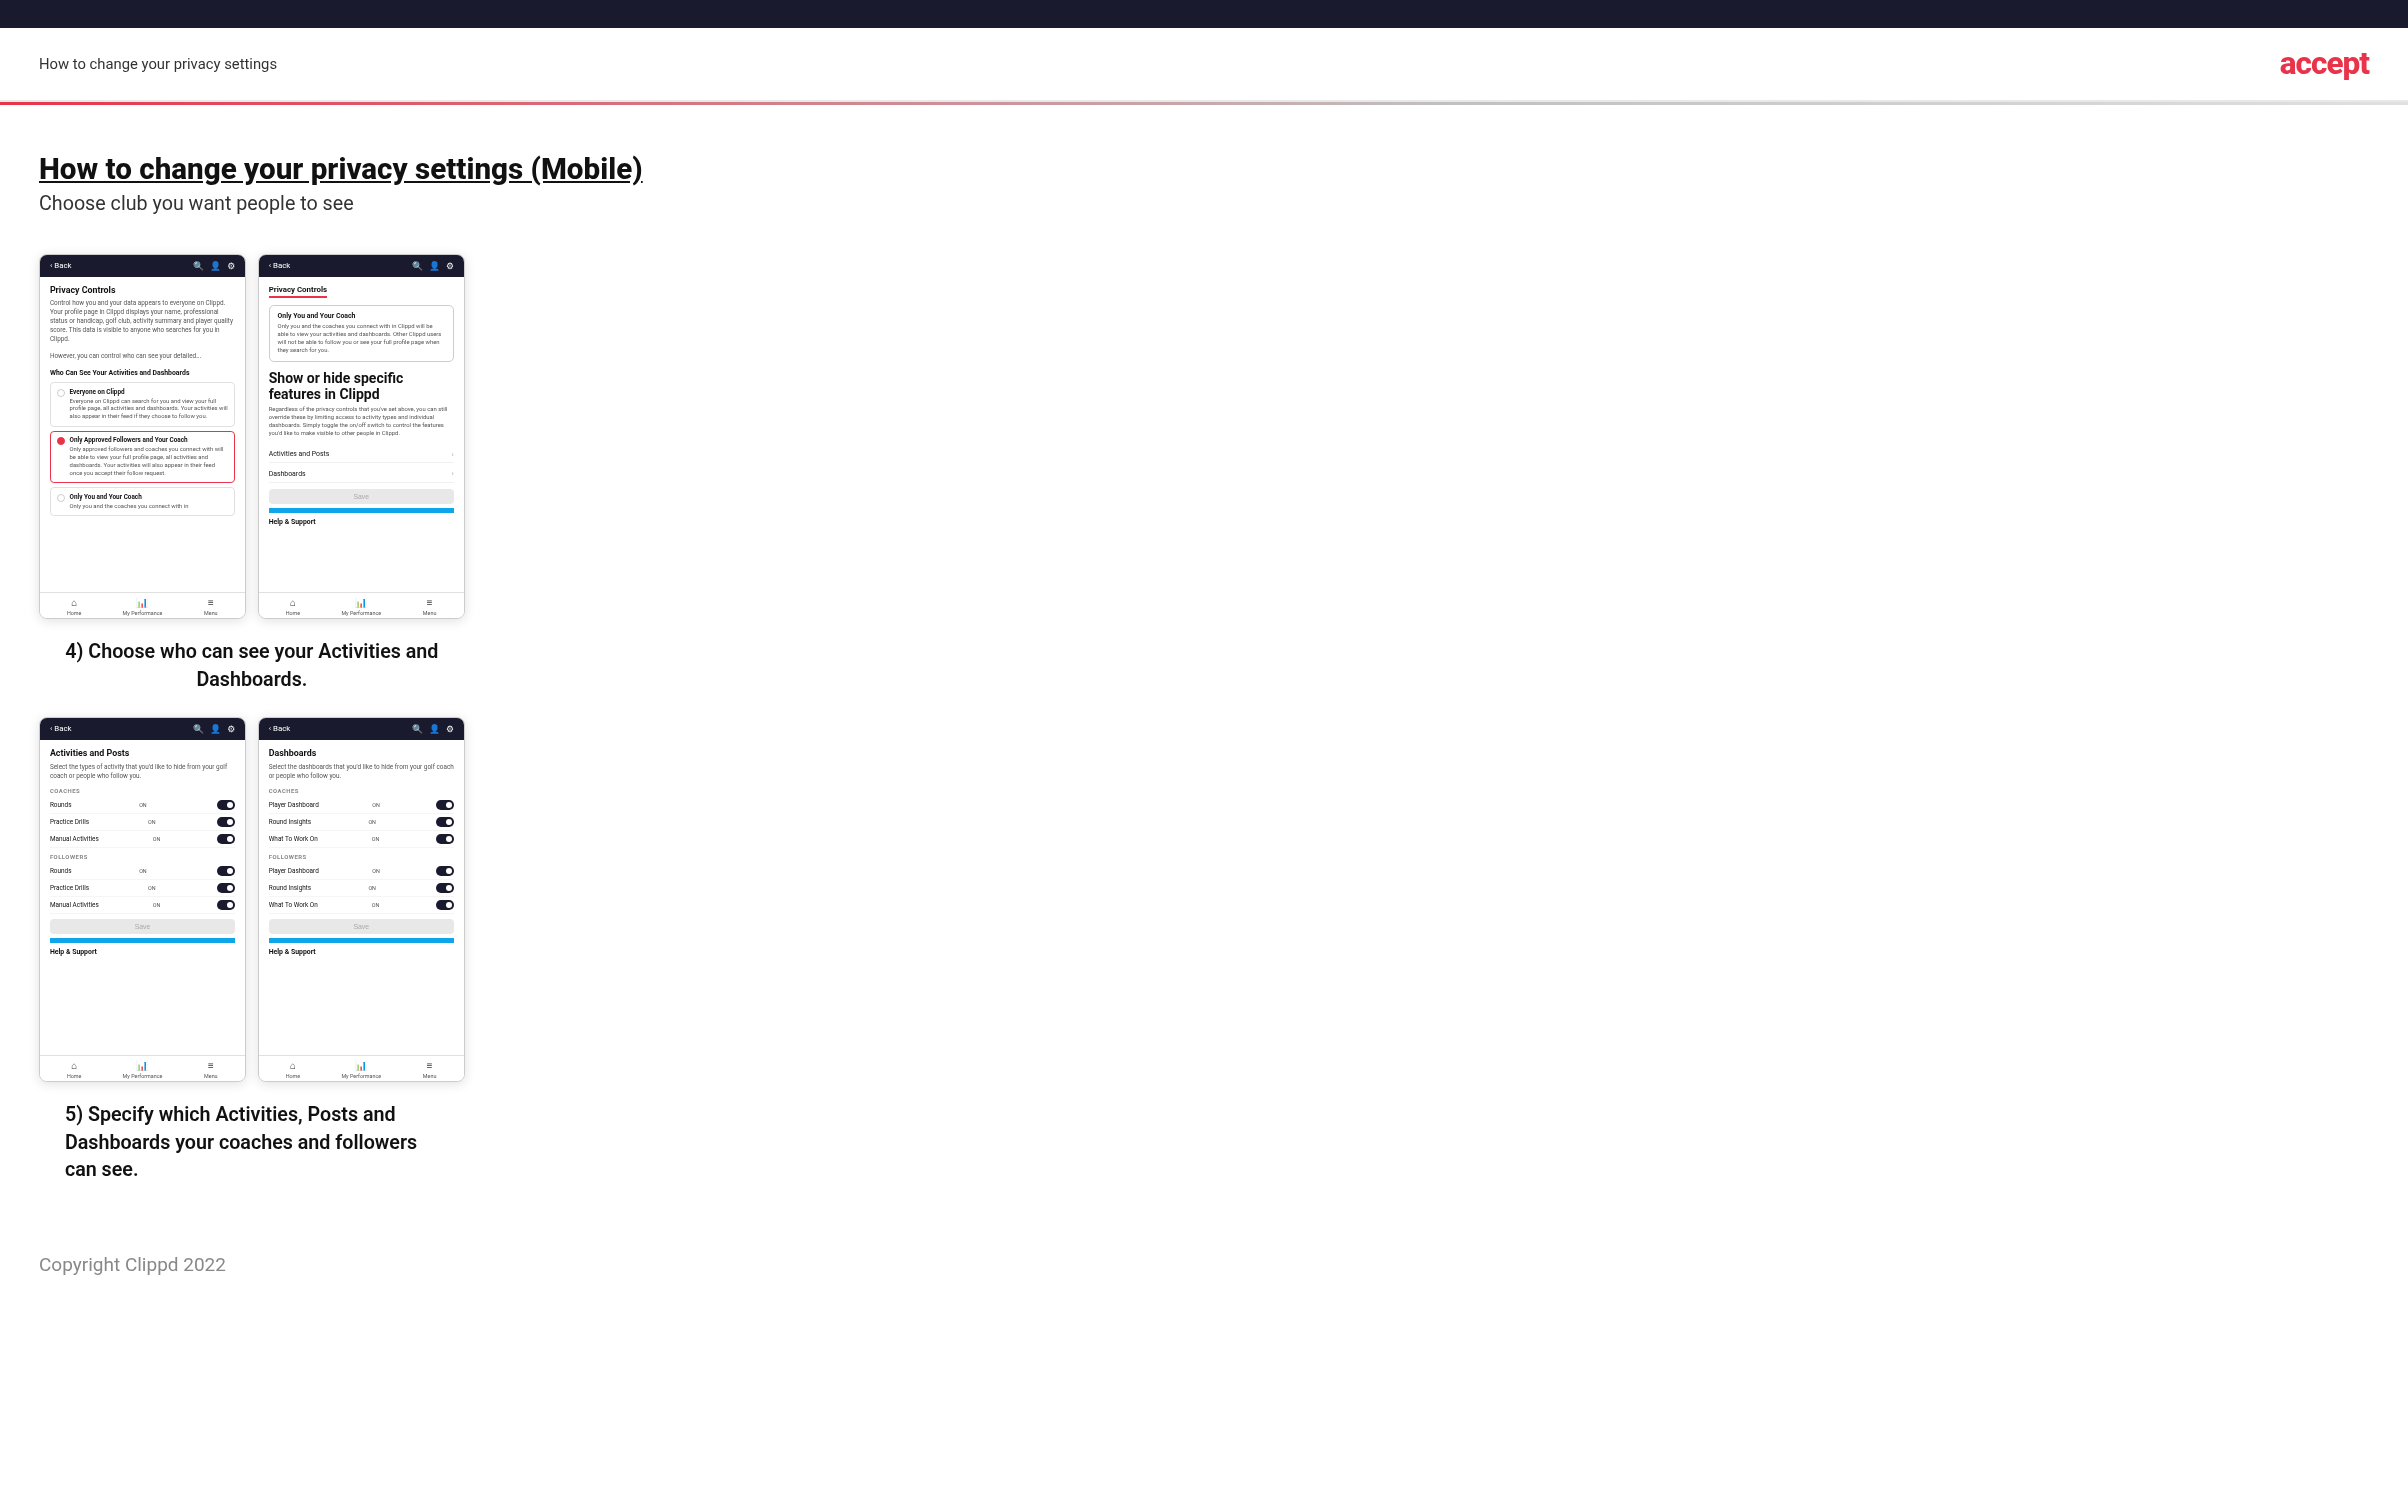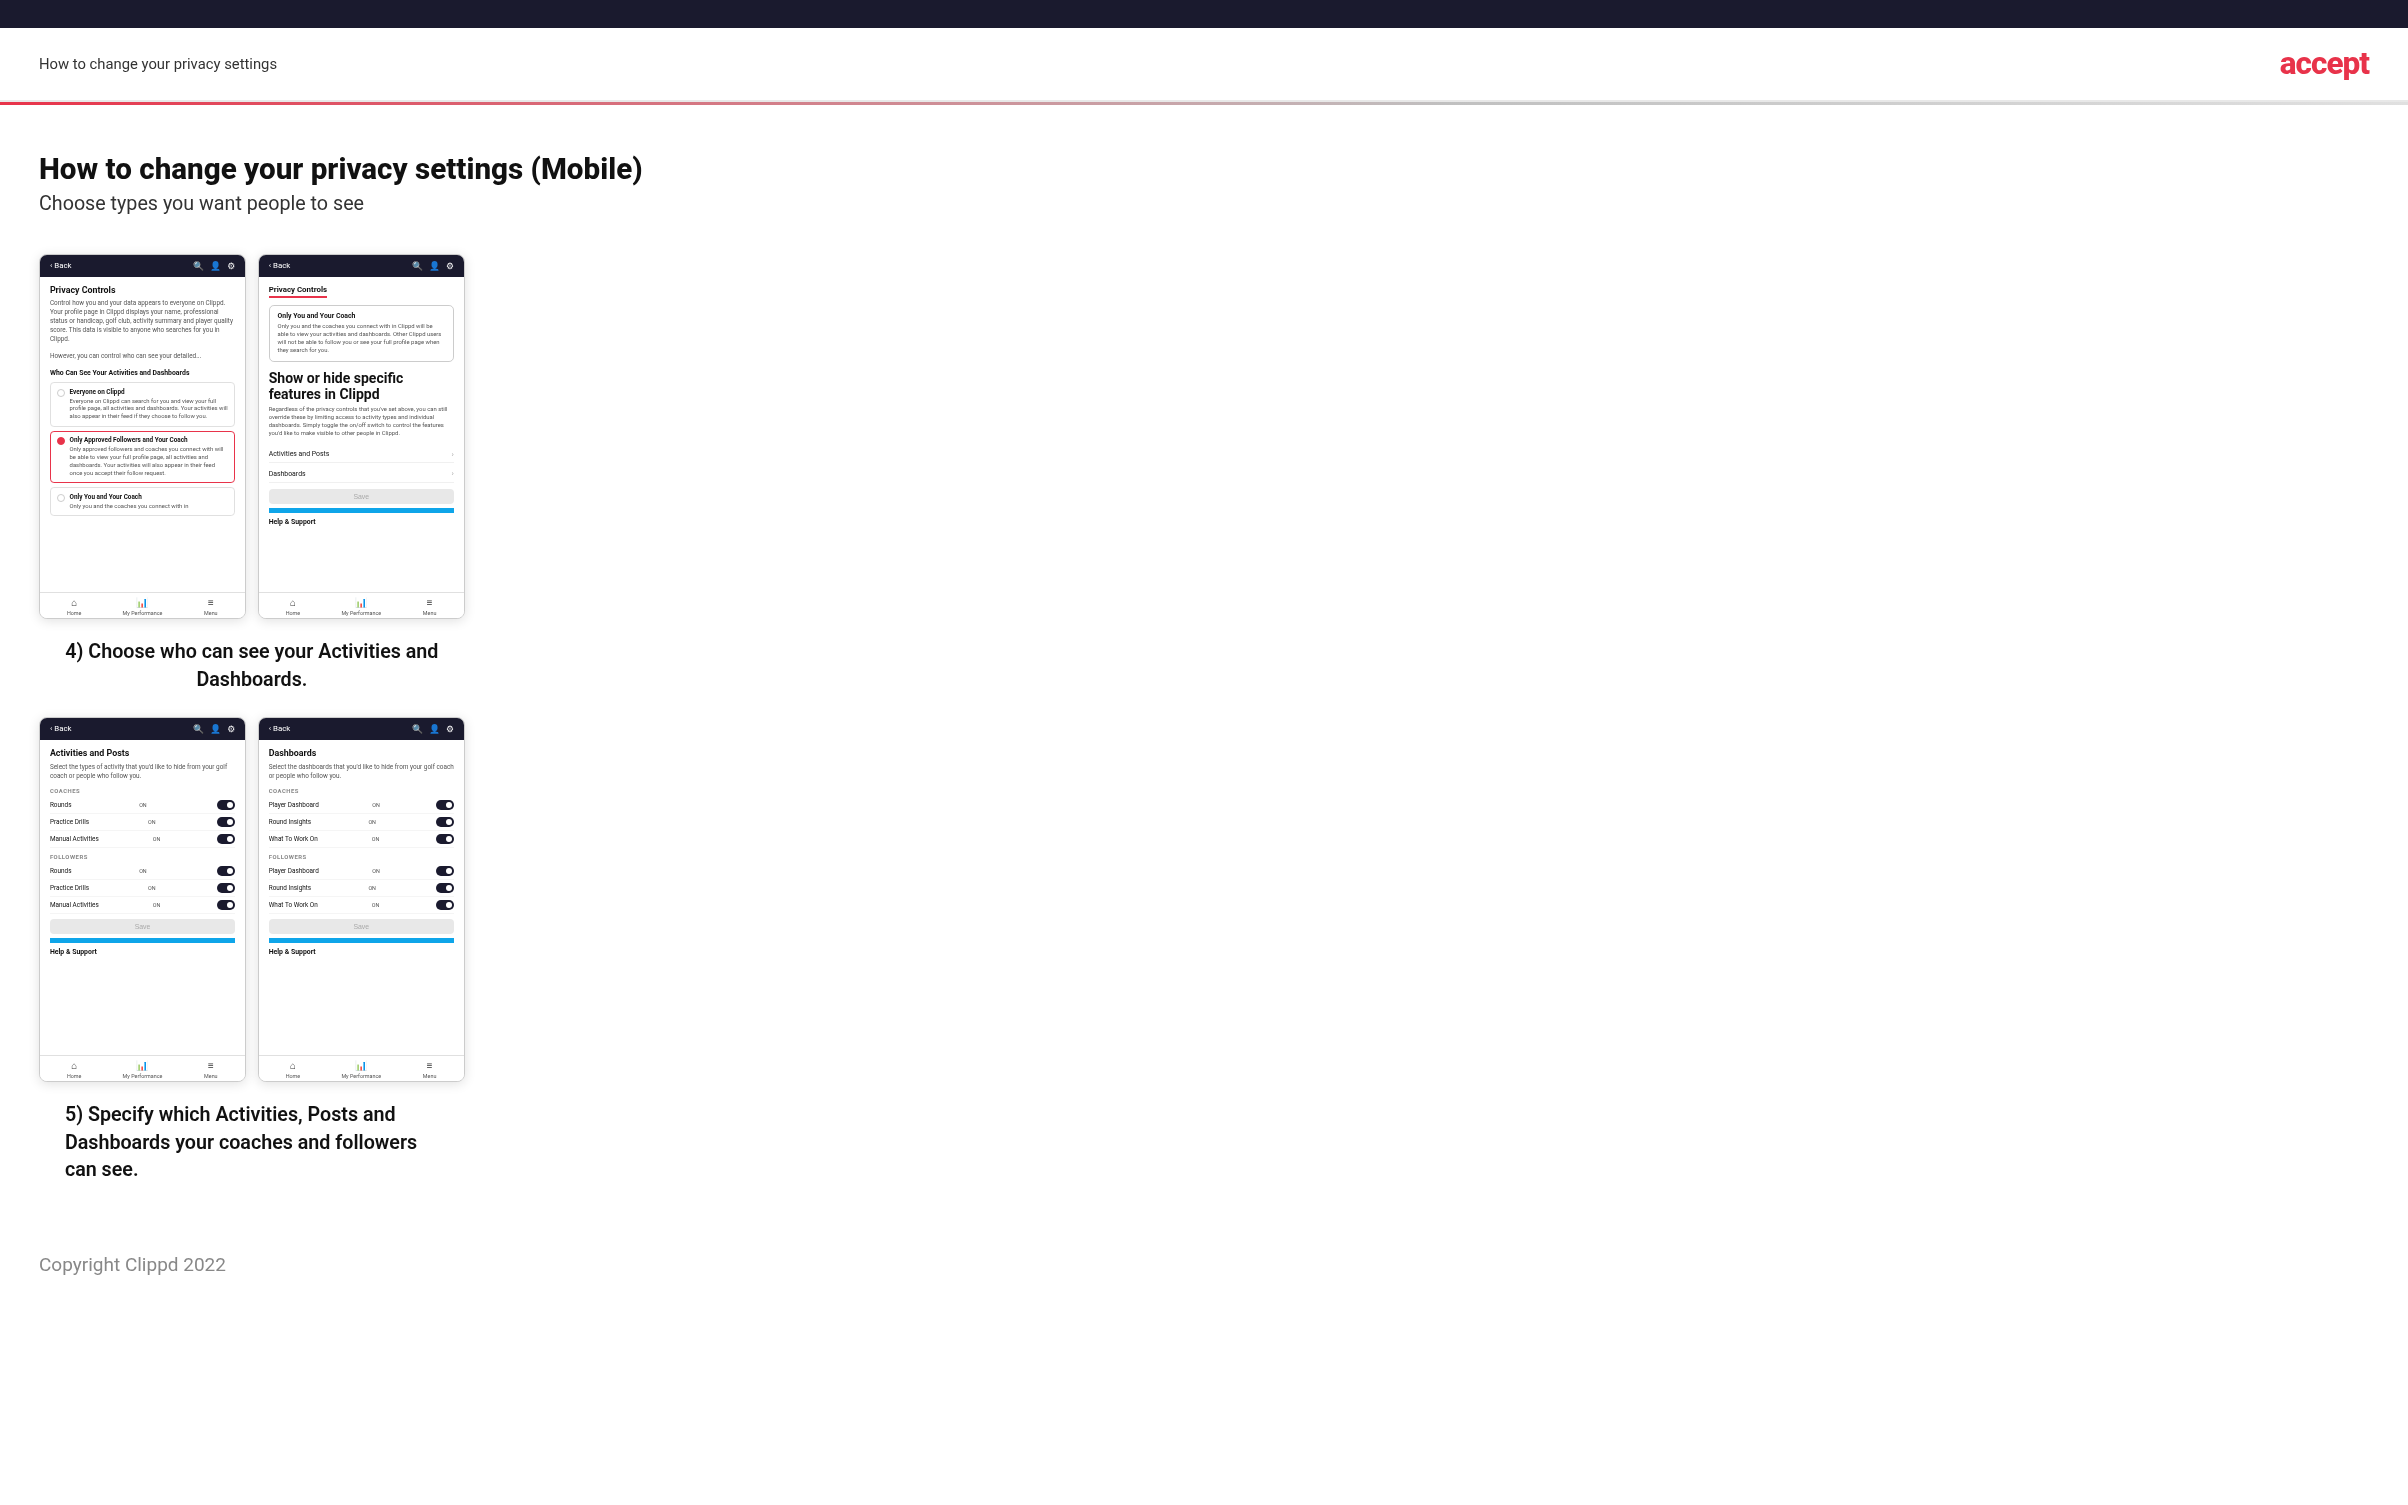--- a/index.html
+++ b/index.html
@@ -38,20 +38,21 @@
 
     
     .main-content {
       padding: 47px 39px 39px 39px;
     }
     .page-title {
       font-size: 29.6px;
       font-weight: 800;
       color: #111;
       margin-bottom: 5.9px;
+      text-decoration: underline;
     }
     .page-subtitle {
       font-size: 19.7px;
       color: #333;
       margin-bottom: 39px;
     }
 
     
     .screenshots-row {
       display: flex;
@@ -339,21 +340,21 @@
 <div class="header">
   <span class="header-breadcrumb">How to change your privacy settings</span>
   <span class="logo">accept</span>
 </div>
 
 <div style="height:3px; background: linear-gradient(to right, #e8334a, #c0c0c0 60%, #e0e0e0); margin: 0 0 0 0;"></div>
 
 <div class="main-content">
 
   <h1 class="page-title">How to change your privacy settings (Mobile)</h1>
-  <p class="page-subtitle">Choose types you want people to see</p>
+  <p class="page-subtitle">Choose club you want people to see</p>
 
   <div class="screenshots-row">
 
     <div class="screenshot-group">
       <div class="double-screen">
 
         <div class="mobile-screen">
           <div class="mobile-nav">
             <span class="mobile-nav-back">‹ Back</span>
             <div class="mobile-nav-icons">

